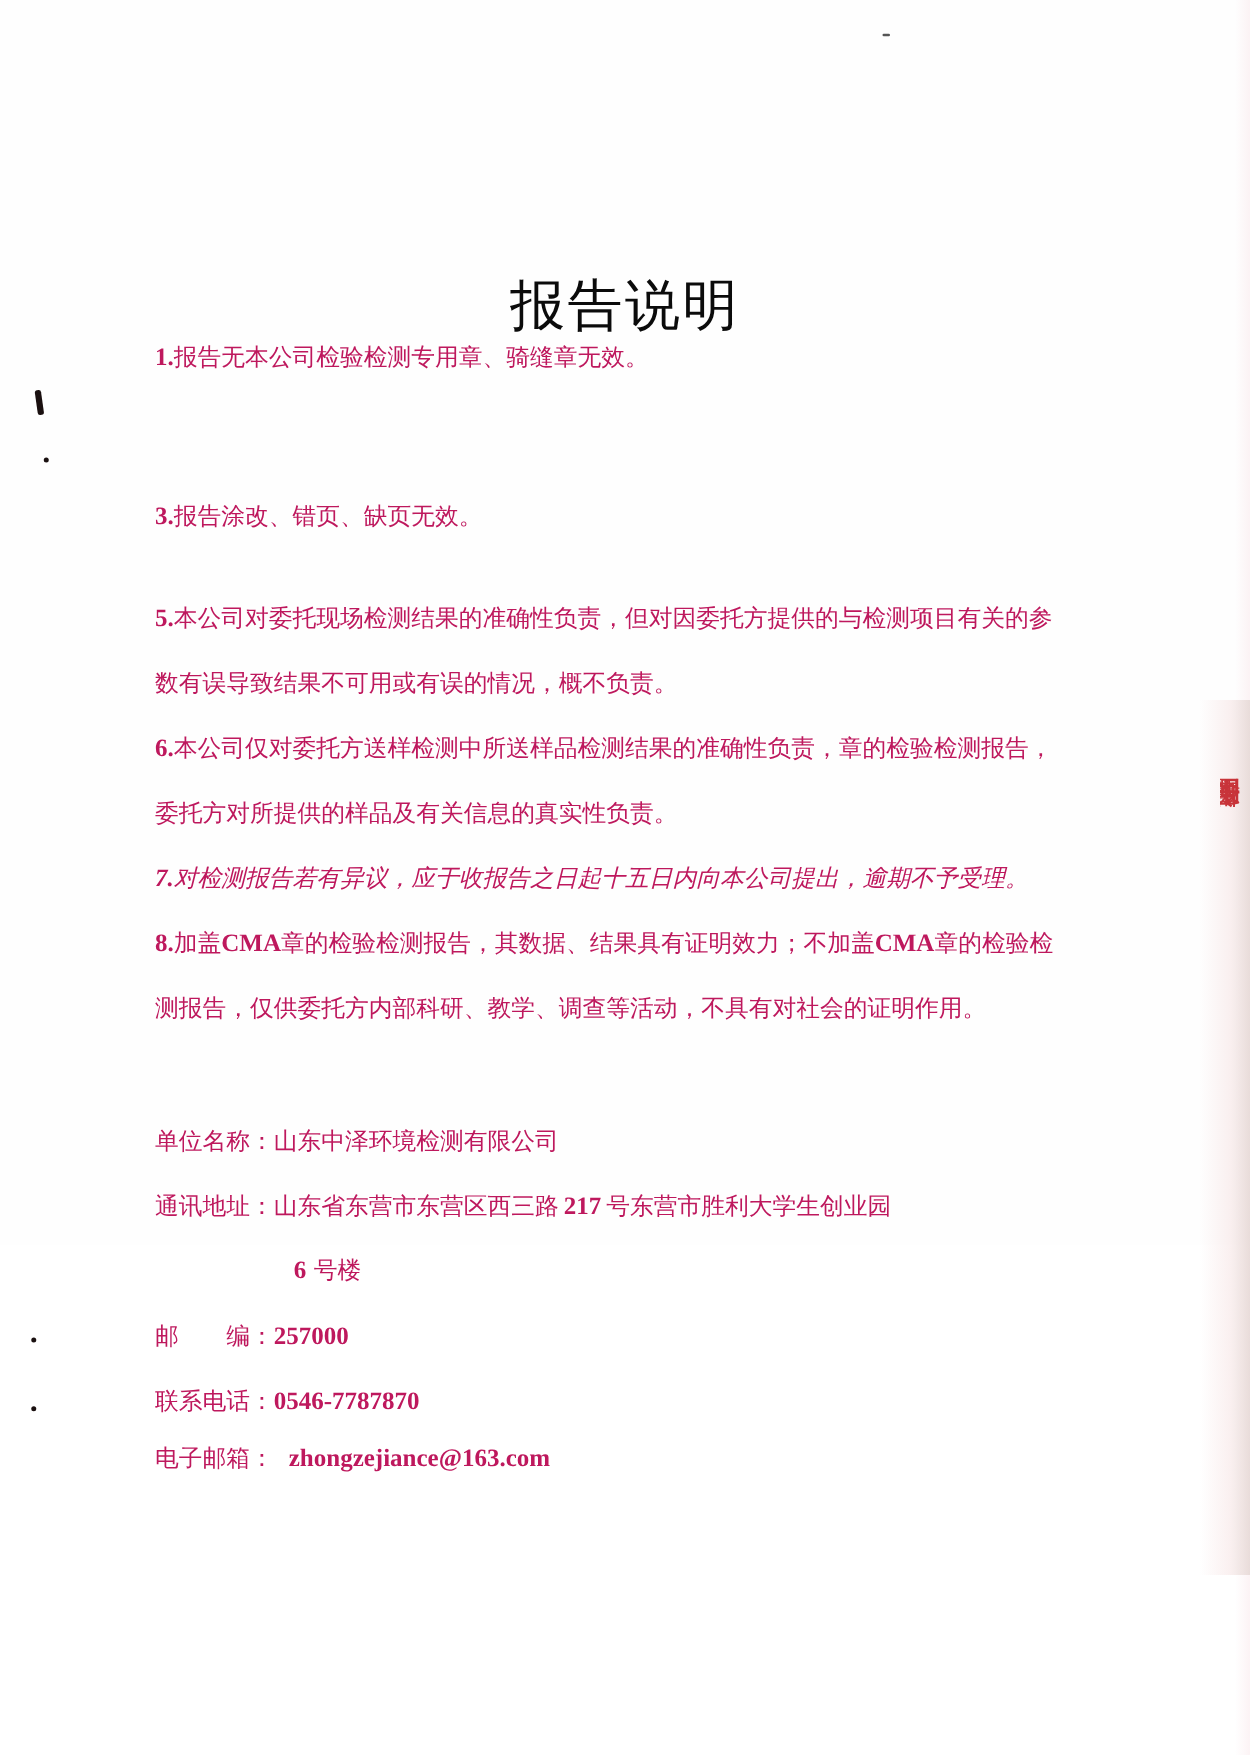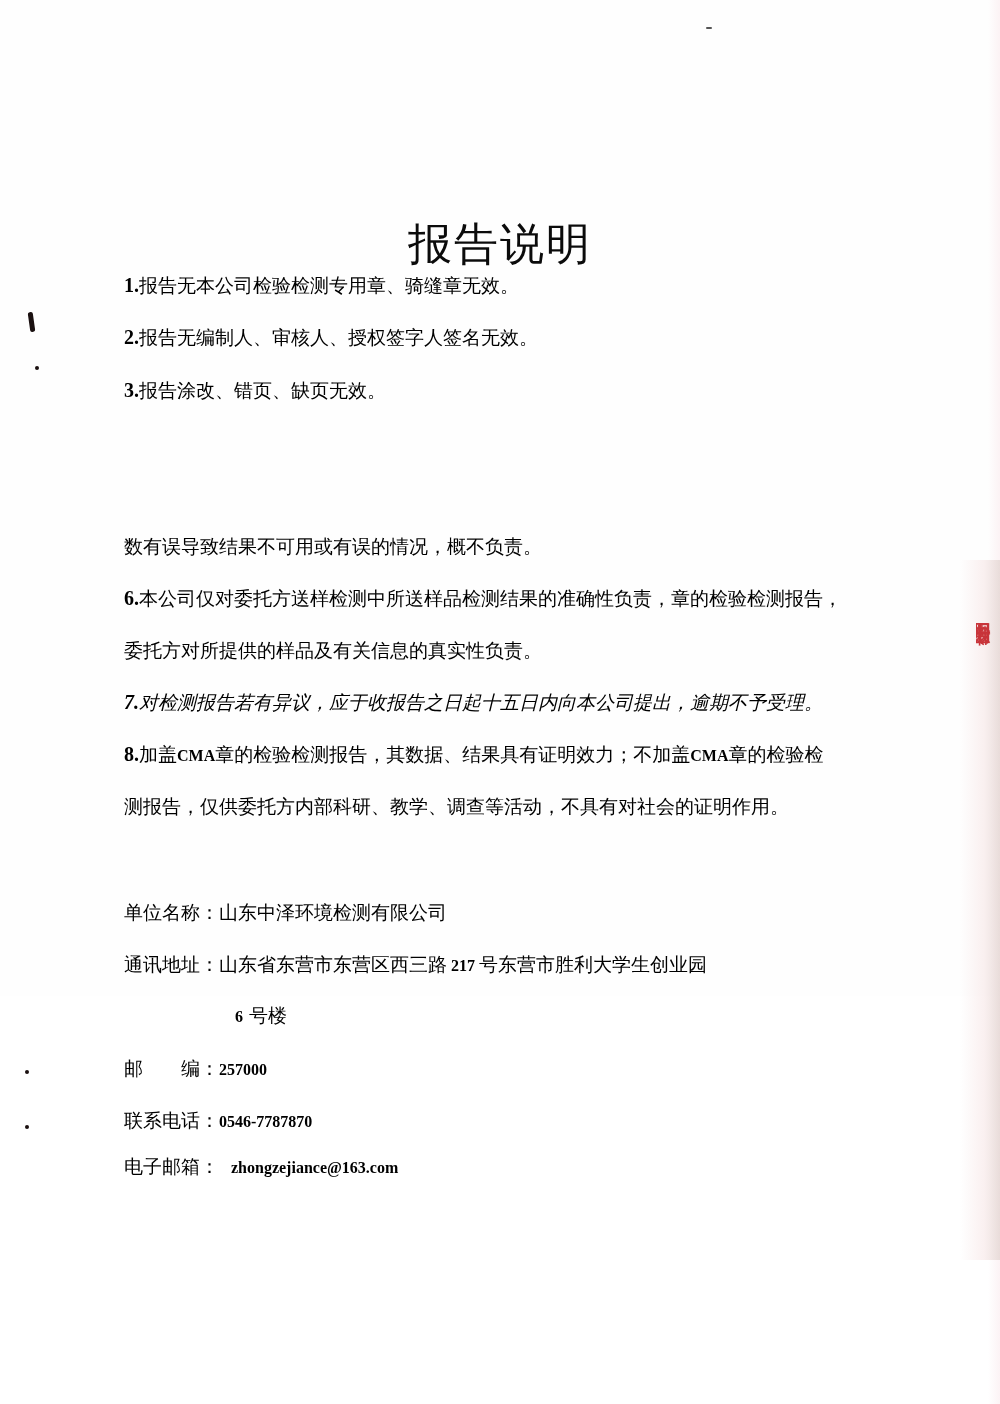--- a/index.html
+++ b/index.html
@@ -61,31 +61,31 @@
     font-family: "DejaVu Sans", sans-serif;
     font-weight: normal;
     color: #0b0b0b;
   }
   .line {
     position: absolute;
     left: 124px;
     font-size: 19px;
     white-space: nowrap;
     font-family: "DejaVu Sans", sans-serif;
-    color: #000000;
+    color: #be185d;
   }
   .line .num {
     font-family: "Liberation Serif", serif;
     font-weight: bold;
     font-size: 20px;
   }
   .bold-serif {
     font-family: "Liberation Serif", serif;
     font-weight: bold;
-    font-size: 16px;
+    font-size: 20px;
   }
   .mark {
     position: absolute;
     background: #1a1010;
     border-radius: 2px;
   }
   .speck {
     position: absolute;
     background: #555;
     border-radius: 1px;
@@ -107,29 +107,29 @@
   <div class="mark" style="left:25px;top:1070px;width:4px;height:4px;"></div>
   <div class="mark" style="left:25px;top:1125px;width:4px;height:4px;"></div>
   <div class="speck" style="left:706px;top:27px;width:6px;height:2px;"></div>
 
   <h1 class="title">报告说明</h1>
 
   <div class="line" style="top:273px;">
     <span class="num">1.</span><span>报告无本公司检验检测专用章、骑缝章无效。</span>
   </div>
 
-  <div class="line" style="top:325px;">
-    <span class="num">2.</span><span>报告无编制人、审核人、授权签字人签名无效。</span>
-  </div>
 
-  <div class="line" style="top:378px;">
+  <div class="line" style="top:400px;">
     <span class="num">3.</span><span>报告涂改、错页、缺页无效。</span>
   </div>
 
 
+  <div class="line" style="top:482px;">
+    <span class="num">5.</span><span>本公司对委托现场检测结果的准确性负责，但对因委托方提供的与检测项目有关的参</span>
+  </div>
   <div class="line" style="top:534px;">
     <span>数有误导致结果不可用或有误的情况，概不负责。</span>
   </div>
 
   <div class="line" style="top:586px;">
     <span class="num">6.</span><span>本公司仅对委托方送样检测中所送样品检测结果的准确性负责，章的检验检测报告，</span>
   </div>
   <div class="line" style="top:638px;">
     <span>委托方对所提供的样品及有关信息的真实性负责。</span>
   </div>

